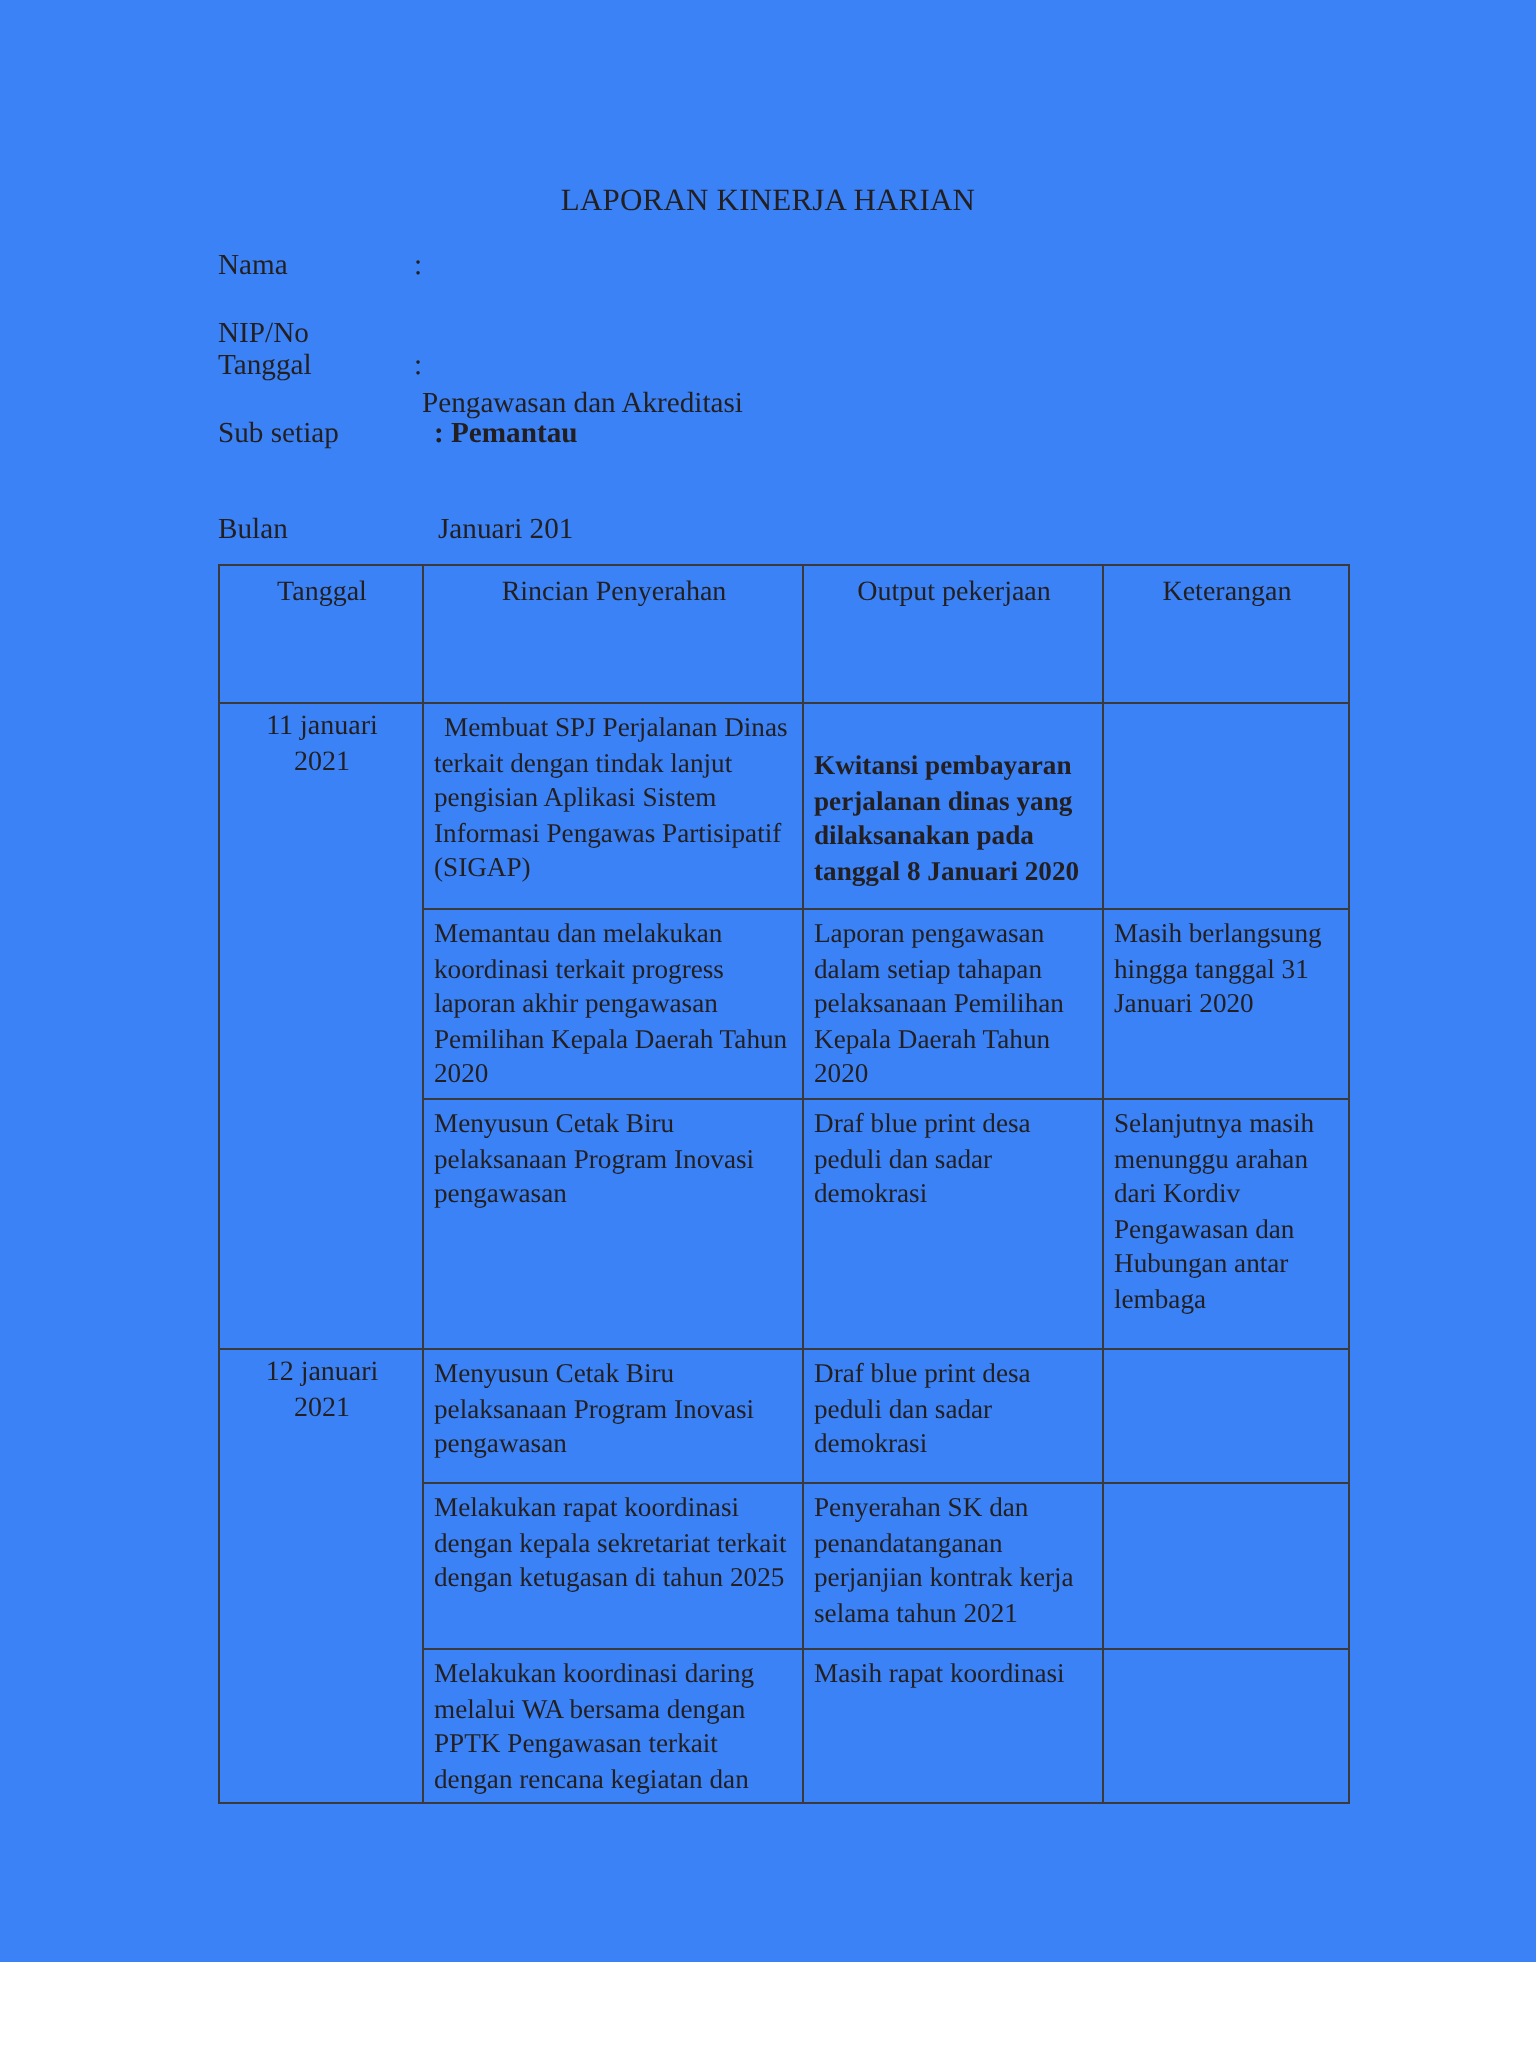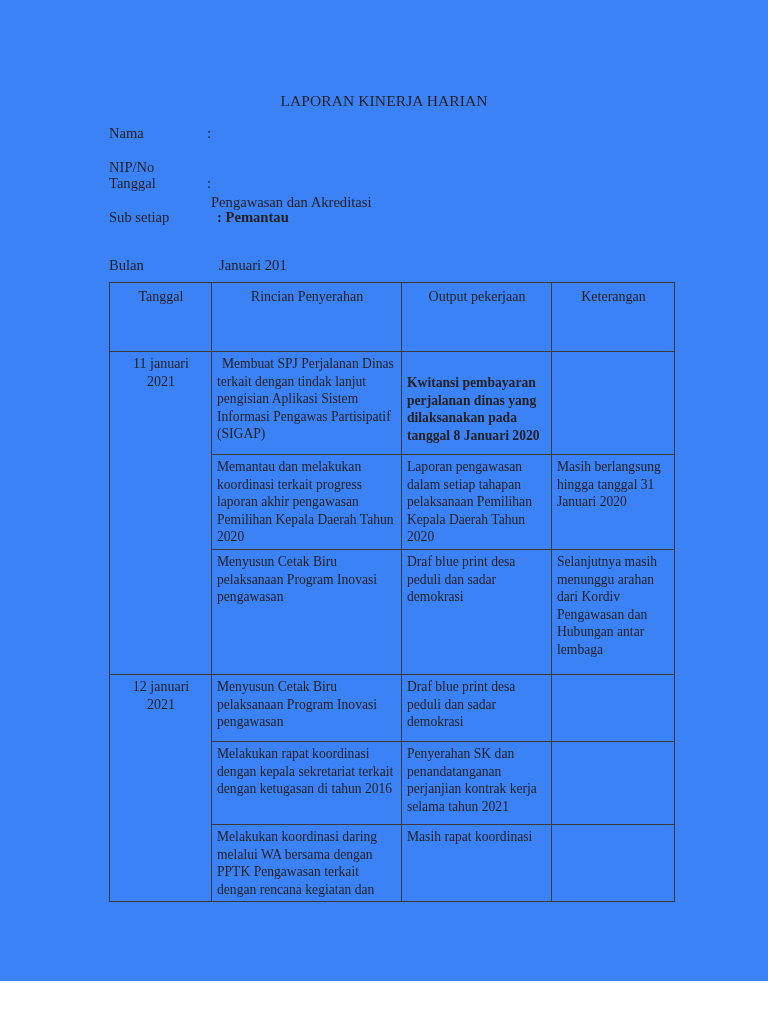--- a/index.html
+++ b/index.html
@@ -208,21 +208,21 @@
       </tr>
 
       <tr class="block-sep">
         <td class="cell-date" rowspan="3">12 januari<br>2021</td>
         <td class="cell-body" style="height:60px;">Menyusun Cetak Biru pelaksanaan Program Inovasi pengawasan</td>
         <td class="cell-body">Draf blue print desa peduli dan sadar demokrasi</td>
         <td class="cell-body"></td>
       </tr>
 
       <tr>
-        <td class="cell-body" style="height:76px;">Melakukan rapat koordinasi dengan kepala sekretariat terkait dengan ketugasan di tahun 2016</td>
+        <td class="cell-body" style="height:76px;">Melakukan rapat koordinasi dengan kepala sekretariat terkait dengan ketugasan di tahun 2025</td>
         <td class="cell-body">Penyerahan SK dan penandatanganan perjanjian kontrak kerja selama tahun 2021</td>
         <td class="cell-body"></td>
       </tr>
 
       <tr>
         <td class="cell-body" style="height:62px;overflow:hidden;">Melakukan koordinasi daring melalui WA bersama dengan PPTK  Pengawasan terkait dengan rencana kegiatan dan</td>
         <td class="cell-body">Masih rapat koordinasi</td>
         <td class="cell-body"></td>
       </tr>
 

